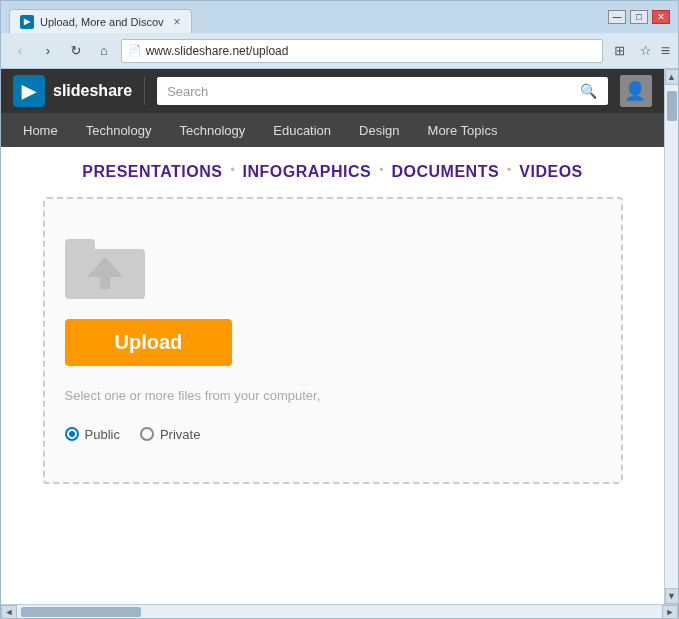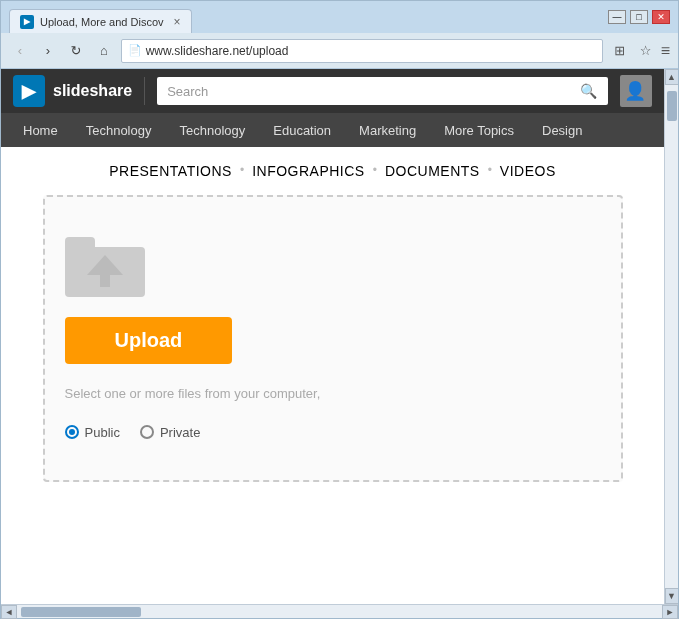--- a/index.html
+++ b/index.html
@@ -285,24 +285,25 @@
       align-items: center;
     }
     .content-type-links {
       display: flex;
       gap: 8px;
       margin-bottom: 16px;
       font-size: 12px;
       color: #888;
     }
     .content-type-link {
-      color: #000000;
+      color: #4c1d95;
       text-decoration: none;
       letter-spacing: 0.5px;
-      font-size: 14px;
+      font-size: 16px;
+      font-weight: bold;
     }
     .content-type-separator {
       color: #bbb;
     }
 
     .upload-dropzone {
       width: 580px;
       border: 2px dashed #ccc;
       border-radius: 4px;
       padding: 40px 20px;
@@ -501,23 +502,22 @@
           <button class="ss-search-btn">🔍</button>
         </div>
         <div class="ss-avatar">👤</div>
       </div>
 
       <div class="ss-nav">
         <a class="ss-nav-item">Home</a>
         <a class="ss-nav-item">Technology</a>
         <a class="ss-nav-item">Technology</a>
         <a class="ss-nav-item">Education</a>
-        <a class="ss-nav-item">Marketing</a>
+        <a class="ss-nav-item">Design</a>
         <a class="ss-nav-item">More Topics</a>
-        <a class="ss-nav-item">Design</a>
       </div>
 
       <div class="upload-area-wrapper">
         <div class="content-type-links">
           <a class="content-type-link">PRESENTATIONS</a>
           <span class="content-type-separator">•</span>
           <a class="content-type-link">INFOGRAPHICS</a>
           <span class="content-type-separator">•</span>
           <a class="content-type-link">DOCUMENTS</a>
           <span class="content-type-separator">•</span>

